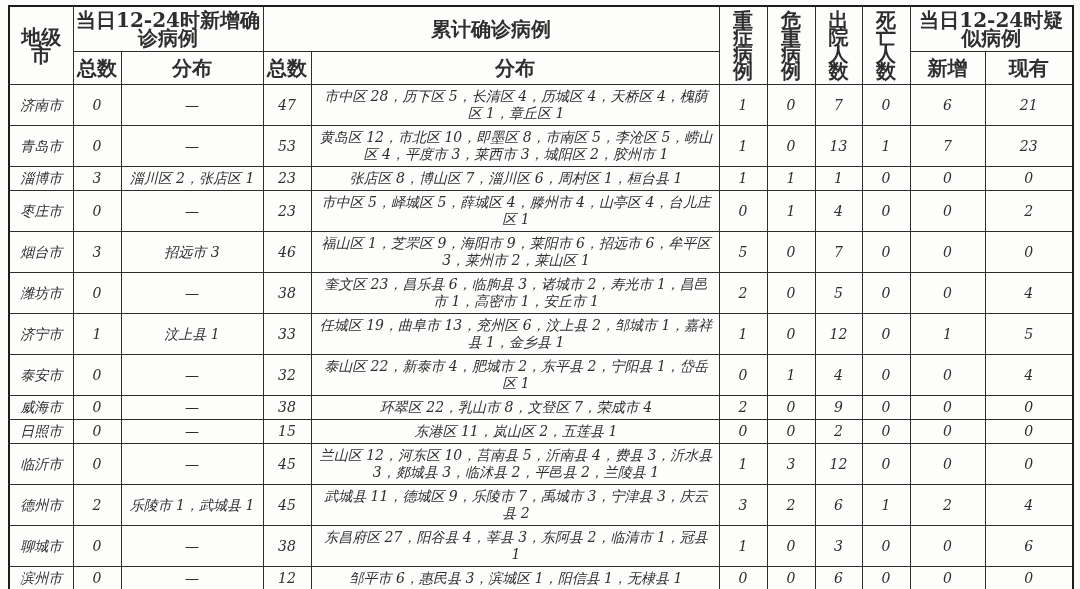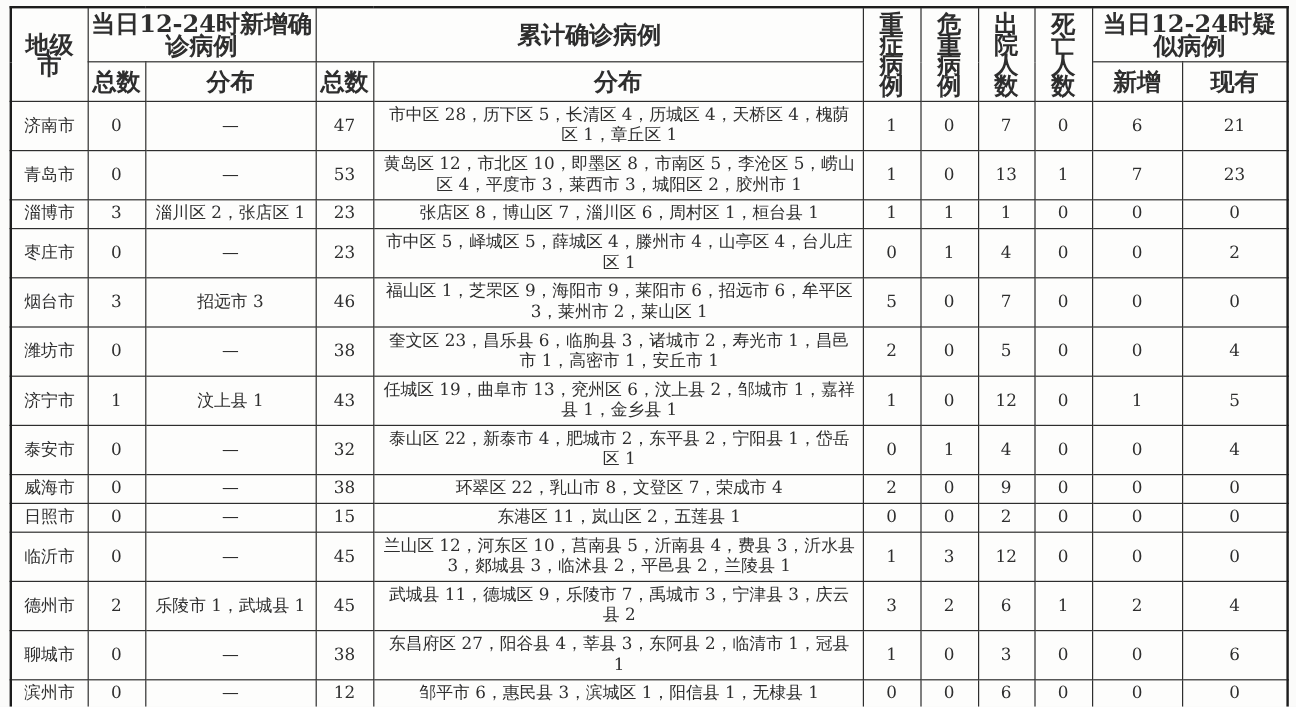--- a/index.html
+++ b/index.html
@@ -45,21 +45,21 @@
   tbody td {
     font-size: 14px;
     line-height: 17px;
     padding: 3px 4px;
   }
   td.dist-left {
     text-align: left;
     padding-left: 6px;
     padding-right: 4px;
   }
-  tbody tr { height: 24px; }
+  tbody tr { height: 24px; font-style: italic; }
   table.stats { border-bottom: 3px solid #1c1c1c; }
 </style>
 </head>
 <body>
 
 <div class="page">
   <table class="stats">
     <colgroup>
       <col style="width:64px">
         <col style="width:48px">
@@ -169,21 +169,21 @@
           <td>0</td>
           <td>5</td>
           <td>0</td>
           <td>0</td>
           <td>4</td>
         </tr>
         <tr>
           <td>济宁市</td>
           <td>1</td>
           <td>汶上县 1</td>
-          <td>43</td>
+          <td>33</td>
           <td class="dist-left">任城区 19，曲阜市 13，兖州区 6，汶上县 2，邹城市 1，嘉祥县 1，金乡县 1</td>
           <td>1</td>
           <td>0</td>
           <td>12</td>
           <td>0</td>
           <td>1</td>
           <td>5</td>
         </tr>
         <tr>
           <td>泰安市</td>

